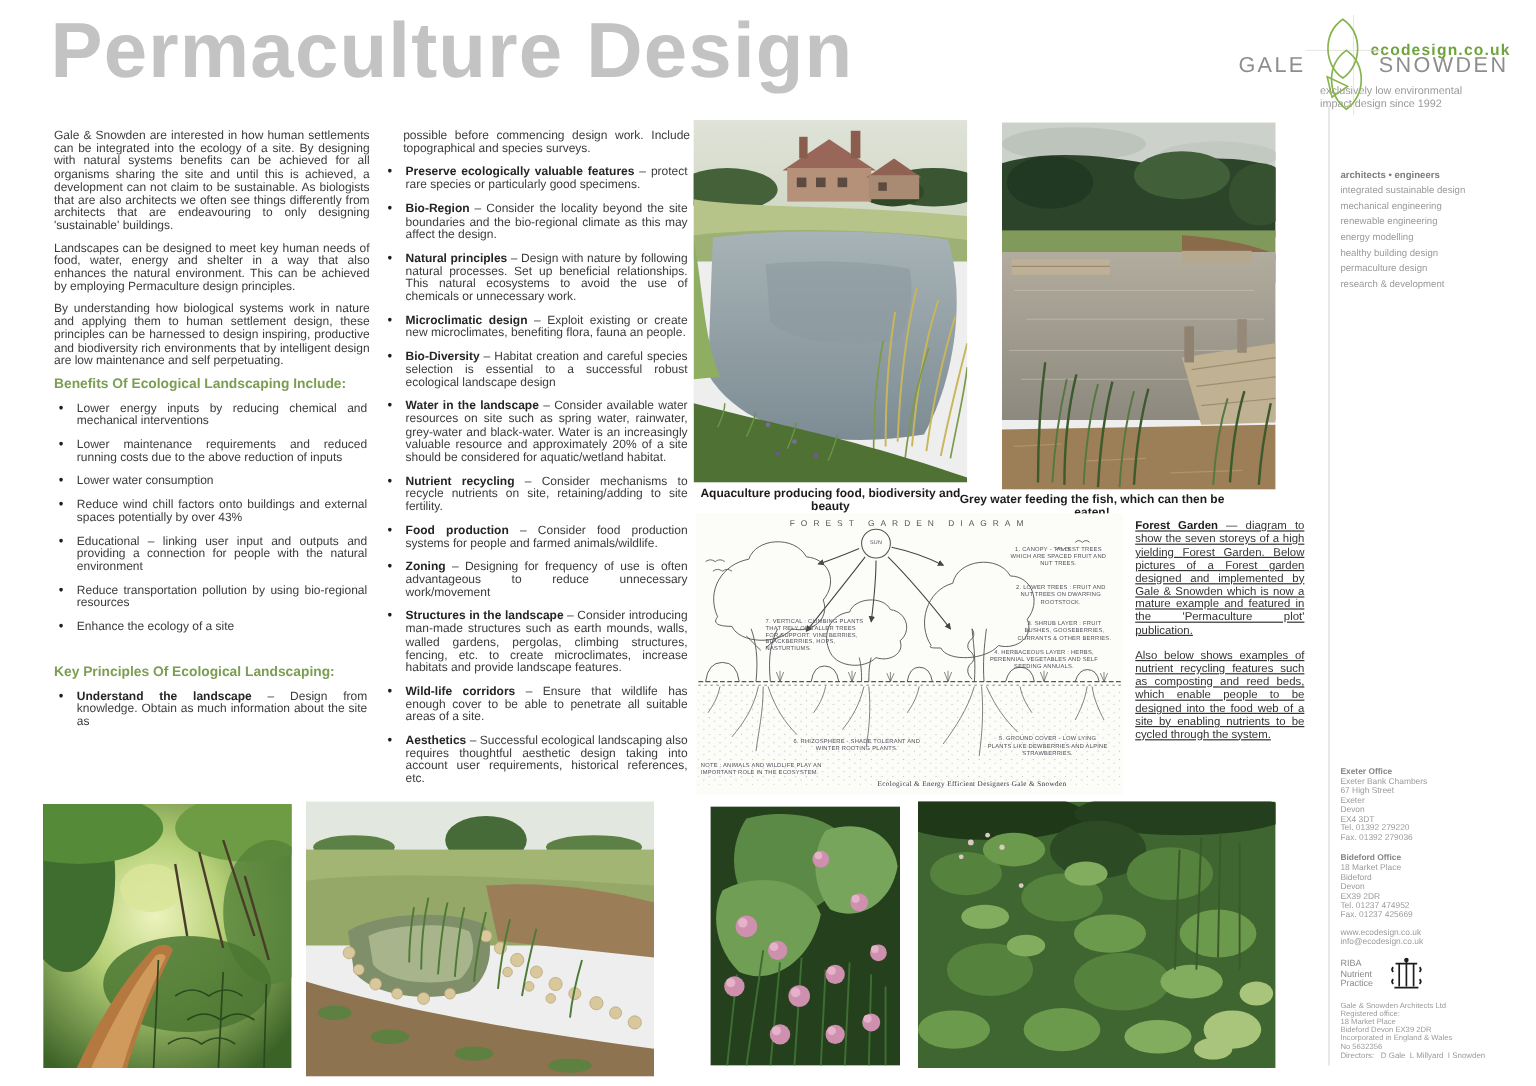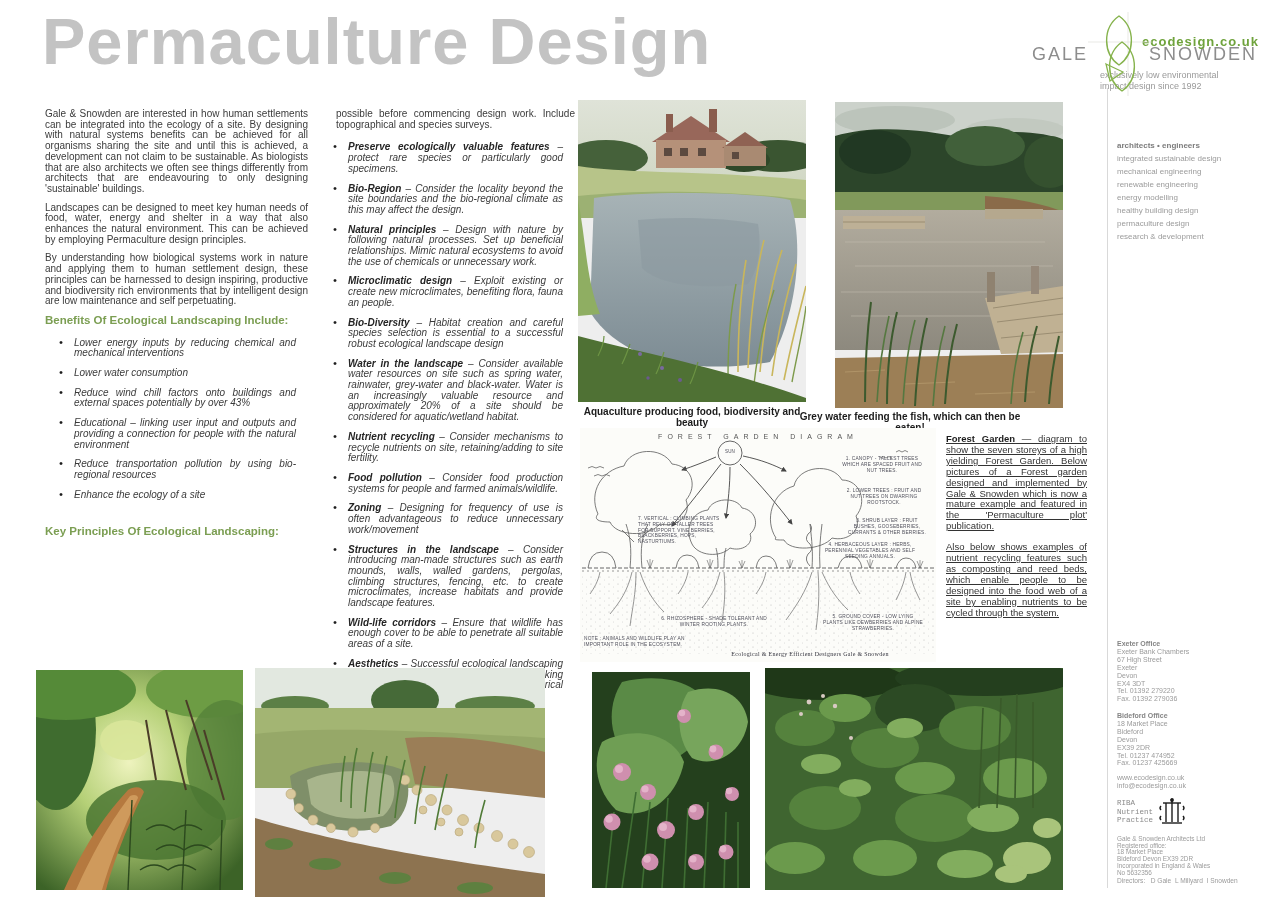--- a/index.html
+++ b/index.html
@@ -13,21 +13,21 @@
 
   
   .logo-name{font-size:18px;color:#8d8d8d;letter-spacing:2px;white-space:nowrap;}
   .logo-url{font-size:13px;font-weight:700;color:#6fa33c;text-align:right;letter-spacing:1px;}
   .logo-tag{font-size:9px;line-height:10.5px;color:#9a9a9a;}
 
   
   .bodycol{font-size:10px;line-height:10.7px;color:#3b3b3b;text-align:justify;}
   .bodycol p{margin:0 0 8px 0;}
   .green-h{color:#7b9e52;font-weight:700;font-size:11.5px;margin:7px 0 10px 0;text-align:left;}
-  ul.blist{list-style:none;margin:12px;padding:0;font-style:italic;}
+  ul.blist{list-style:none;margin:2px;padding:0;}
   .blist li{position:relative;padding-left:17px;margin-bottom:9px;}
   .blist li::before{content:"•";position:absolute;left:2px;top:-1px;font-size:11px;color:#1d1d1d;}
   .bodycol b{color:#252525;}
   .cont{padding-left:17px;margin-bottom:9px;}
 
   
   .photo{background:#eee;}
   .photo svg{display:block;width:100%;height:100%;}
   .caption{font-size:10px;font-weight:700;color:#1c1c1c;text-align:center;}
 
@@ -47,21 +47,21 @@
   .colR p{margin:0 0 10px 0;text-decoration:underline;}
   .colR b{color:#1d1d1d;}
 
   
   .vline{left:1107px;top:88px;width:1px;height:800px;background:#d9d9d9;}
   .services{left:1117px;top:139px;font-size:8px;line-height:13px;color:#9b9b9b;}
   .sv-title{font-weight:700;color:#7c7c7c;}
   .office{left:1117px;font-size:7px;line-height:7.9px;color:#9b9b9b;}
   .o-title{font-weight:700;color:#858585;}
   .weblinks{left:1117px;top:774px;font-size:7px;line-height:8.2px;color:#9b9b9b;}
-  .riba{left:1117px;top:799px;font-size:7.5px;line-height:8.6px;color:#8a8a8a;font-family:Liberation Mono, monospace;}
+  .riba{left:1117px;top:799px;font-size:7.5px;line-height:8.6px;color:#8a8a8a;}
   .company{left:1117px;top:836px;font-size:6.4px;line-height:6.7px;color:#9b9b9b;}
   .directors{left:1117px;top:877px;font-size:6.6px;color:#9b9b9b;white-space:pre;}
 </style>
 </head>
 <body>
 
 <div class="poster">
 
   <div class="abs title">Permaculture Design</div>
 
@@ -82,40 +82,44 @@
     </svg>
   </div>
 
   <div class="abs bodycol" style="left:45px;top:109px;width:263px;">
     <p>Gale &amp; Snowden are interested in how human settlements can be integrated into the ecology of a site.  By designing with natural systems benefits can be achieved for all organisms sharing the site and until this is achieved, a development can not claim to be sustainable. As biologists that are also architects we often see things differently from architects that are endeavouring to only designing 'sustainable' buildings.</p>
     <p>Landscapes can be designed to meet key human needs of food, water, energy and shelter in a way that also enhances the natural environment. This can be achieved by employing Permaculture design principles.</p>
     <p>By understanding how biological systems work in nature and applying them to human settlement design, these principles can be harnessed to design inspiring, productive and biodiversity rich environments that by intelligent design are low maintenance and self perpetuating.</p>
     <div class="green-h">Benefits Of Ecological Landscaping Include:</div>
     <ul class="blist">
       <li>Lower energy inputs by reducing chemical and mechanical interventions</li>
+      <li>Lower maintenance requirements and reduced running costs due to the above reduction of inputs</li>
       <li>Lower water consumption</li>
       <li>Reduce wind chill factors onto buildings and external spaces potentially by over 43%</li>
       <li>Educational – linking user input and outputs and providing a connection for people with the natural environment</li>
       <li>Reduce transportation pollution by using bio-regional resources</li>
       <li>Enhance the ecology of a site</li>
     </ul>
     <div class="green-h" style="margin-top:26px;">Key Principles Of Ecological Landscaping:</div>
+    <ul class="blist">
+      <li><b>Understand the landscape</b><span> – Design from knowledge. Obtain as much information about the site as</span></li>
+    </ul>
   </div>
 
   <div class="abs bodycol" style="left:319px;top:109px;width:256px;">
     <div class="cont">possible before commencing design work. Include topographical and species surveys.</div>
     <ul class="blist">
       <li><b>Preserve ecologically valuable features</b><span> – protect rare species or particularly good specimens.</span></li>
       <li><b>Bio-Region</b><span> – Consider the locality beyond the site boundaries and the bio-regional climate as this may affect the design.</span></li>
-      <li><b>Natural principles</b><span> – Design with nature by following natural processes. Set up beneficial relationships. Mimic natural ecosystems to avoid the use of chemicals or unnecessary work.</span></li>
+      <li><b>Natural principles</b><span> – Design with nature by following natural processes. Set up beneficial relationships. This natural ecosystems to avoid the use of chemicals or unnecessary work.</span></li>
       <li><b>Microclimatic design</b><span> – Exploit existing or create new microclimates, benefiting flora, fauna an people.</span></li>
       <li><b>Bio-Diversity</b><span> – Habitat creation and careful species selection is essential to a successful robust ecological landscape design</span></li>
       <li><b>Water in the landscape</b><span> – Consider available water resources on site such as spring water, rainwater, grey-water and black-water. Water is an increasingly valuable resource and approximately 20% of a site should be considered for aquatic/wetland habitat.</span></li>
       <li><b>Nutrient recycling</b><span> – Consider mechanisms to recycle nutrients on site, retaining/adding to site fertility.</span></li>
-      <li><b>Food pollution</b><span> – Consider food production systems for people and farmed animals/wildlife.</span></li>
+      <li><b>Food production</b><span> – Consider food production systems for people and farmed animals/wildlife.</span></li>
       <li><b>Zoning</b><span> – Designing for frequency of use is often advantageous to reduce unnecessary work/movement</span></li>
       <li><b>Structures in the landscape</b><span> – Consider introducing man-made structures such as earth mounds, walls, walled gardens, pergolas, climbing structures, fencing, etc. to create microclimates, increase habitats and provide landscape features.</span></li>
       <li><b>Wild-life corridors</b><span> – Ensure that wildlife has enough cover to be able to penetrate all suitable areas of a site.</span></li>
       <li><b>Aesthetics</b><span> – Successful ecological landscaping also requires thoughtful aesthetic design taking into account user requirements, historical references, etc.</span></li>
     </ul>
   </div>
 
   <div class="abs photo" style="left:578px;top:100px;width:228px;height:302px;">
     <svg viewBox="0 0 228 302" preserveAspectRatio="none">
       <defs>

